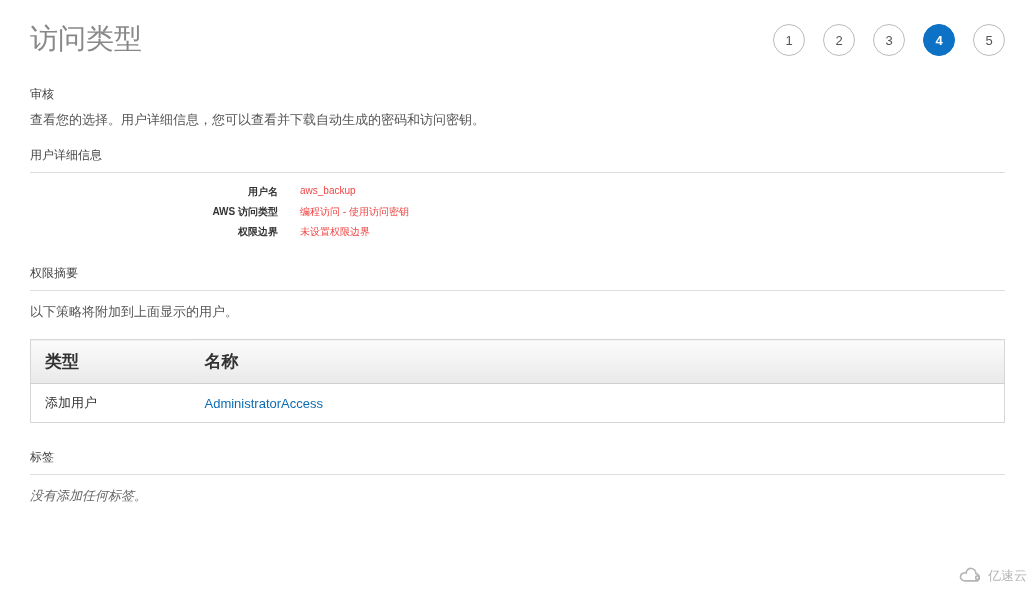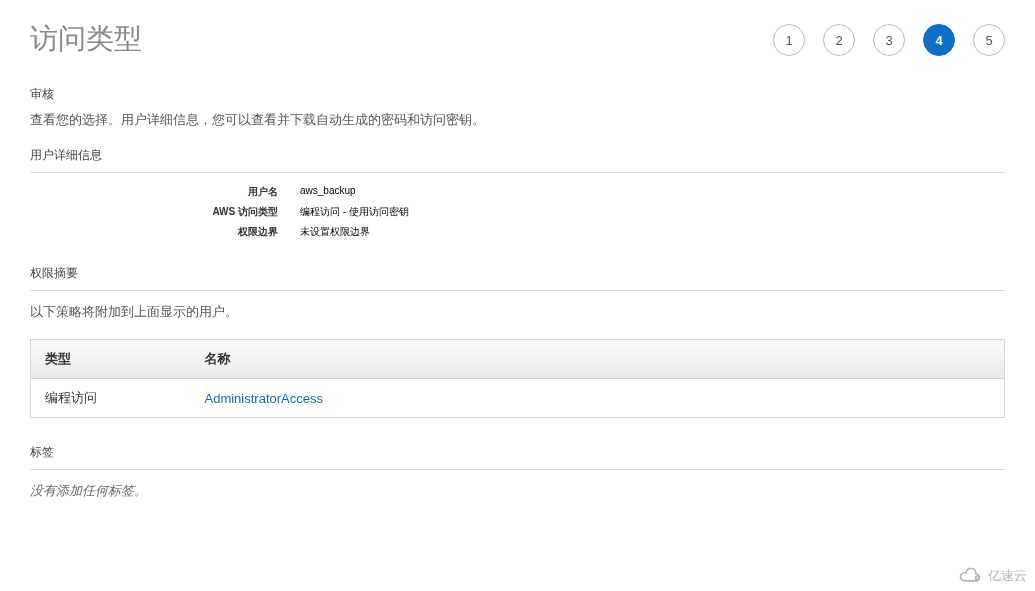--- a/index.html
+++ b/index.html
@@ -75,32 +75,32 @@
       font-size: 10px;
     }
     .detail-label {
       width: 270px;
       text-align: right;
       font-weight: bold;
       color: #333;
       padding-right: 22px;
     }
     .detail-value {
-      color: #000000;
+      color: #ef4444;
     }
     .perm-table {
       width: 100%;
       border-collapse: collapse;
       border: 1px solid #d6d6d6;
       margin-top: 6px;
       margin-bottom: 26px;
     }
     .perm-table th {
       text-align: left;
-      font-size: 13px;
+      font-size: 17px;
       font-weight: bold;
       color: #333;
       padding: 10px 14px;
       background: linear-gradient(#fbfbfb, #e9e9e9);
       border-bottom: 1px solid #d0d0d0;
     }
     .perm-table td {
       font-size: 13px;
       padding: 10px 14px;
       color: #333;
@@ -177,21 +177,21 @@
 
 <table class="perm-table">
   <thead>
     <tr>
       <th class="col-type">类型</th>
       <th>名称</th>
     </tr>
   </thead>
   <tbody>
     <tr>
-      <td class="col-type">编程访问</td>
+      <td class="col-type">添加用户</td>
       <td><span class="policy-link">AdministratorAccess</span></td>
     </tr>
   </tbody>
 </table>
 
 <h2 class="section-title">标签</h2>
 <hr class="divider">
 <div class="tags-empty">没有添加任何标签。</div>
 
 <div class="watermark">

